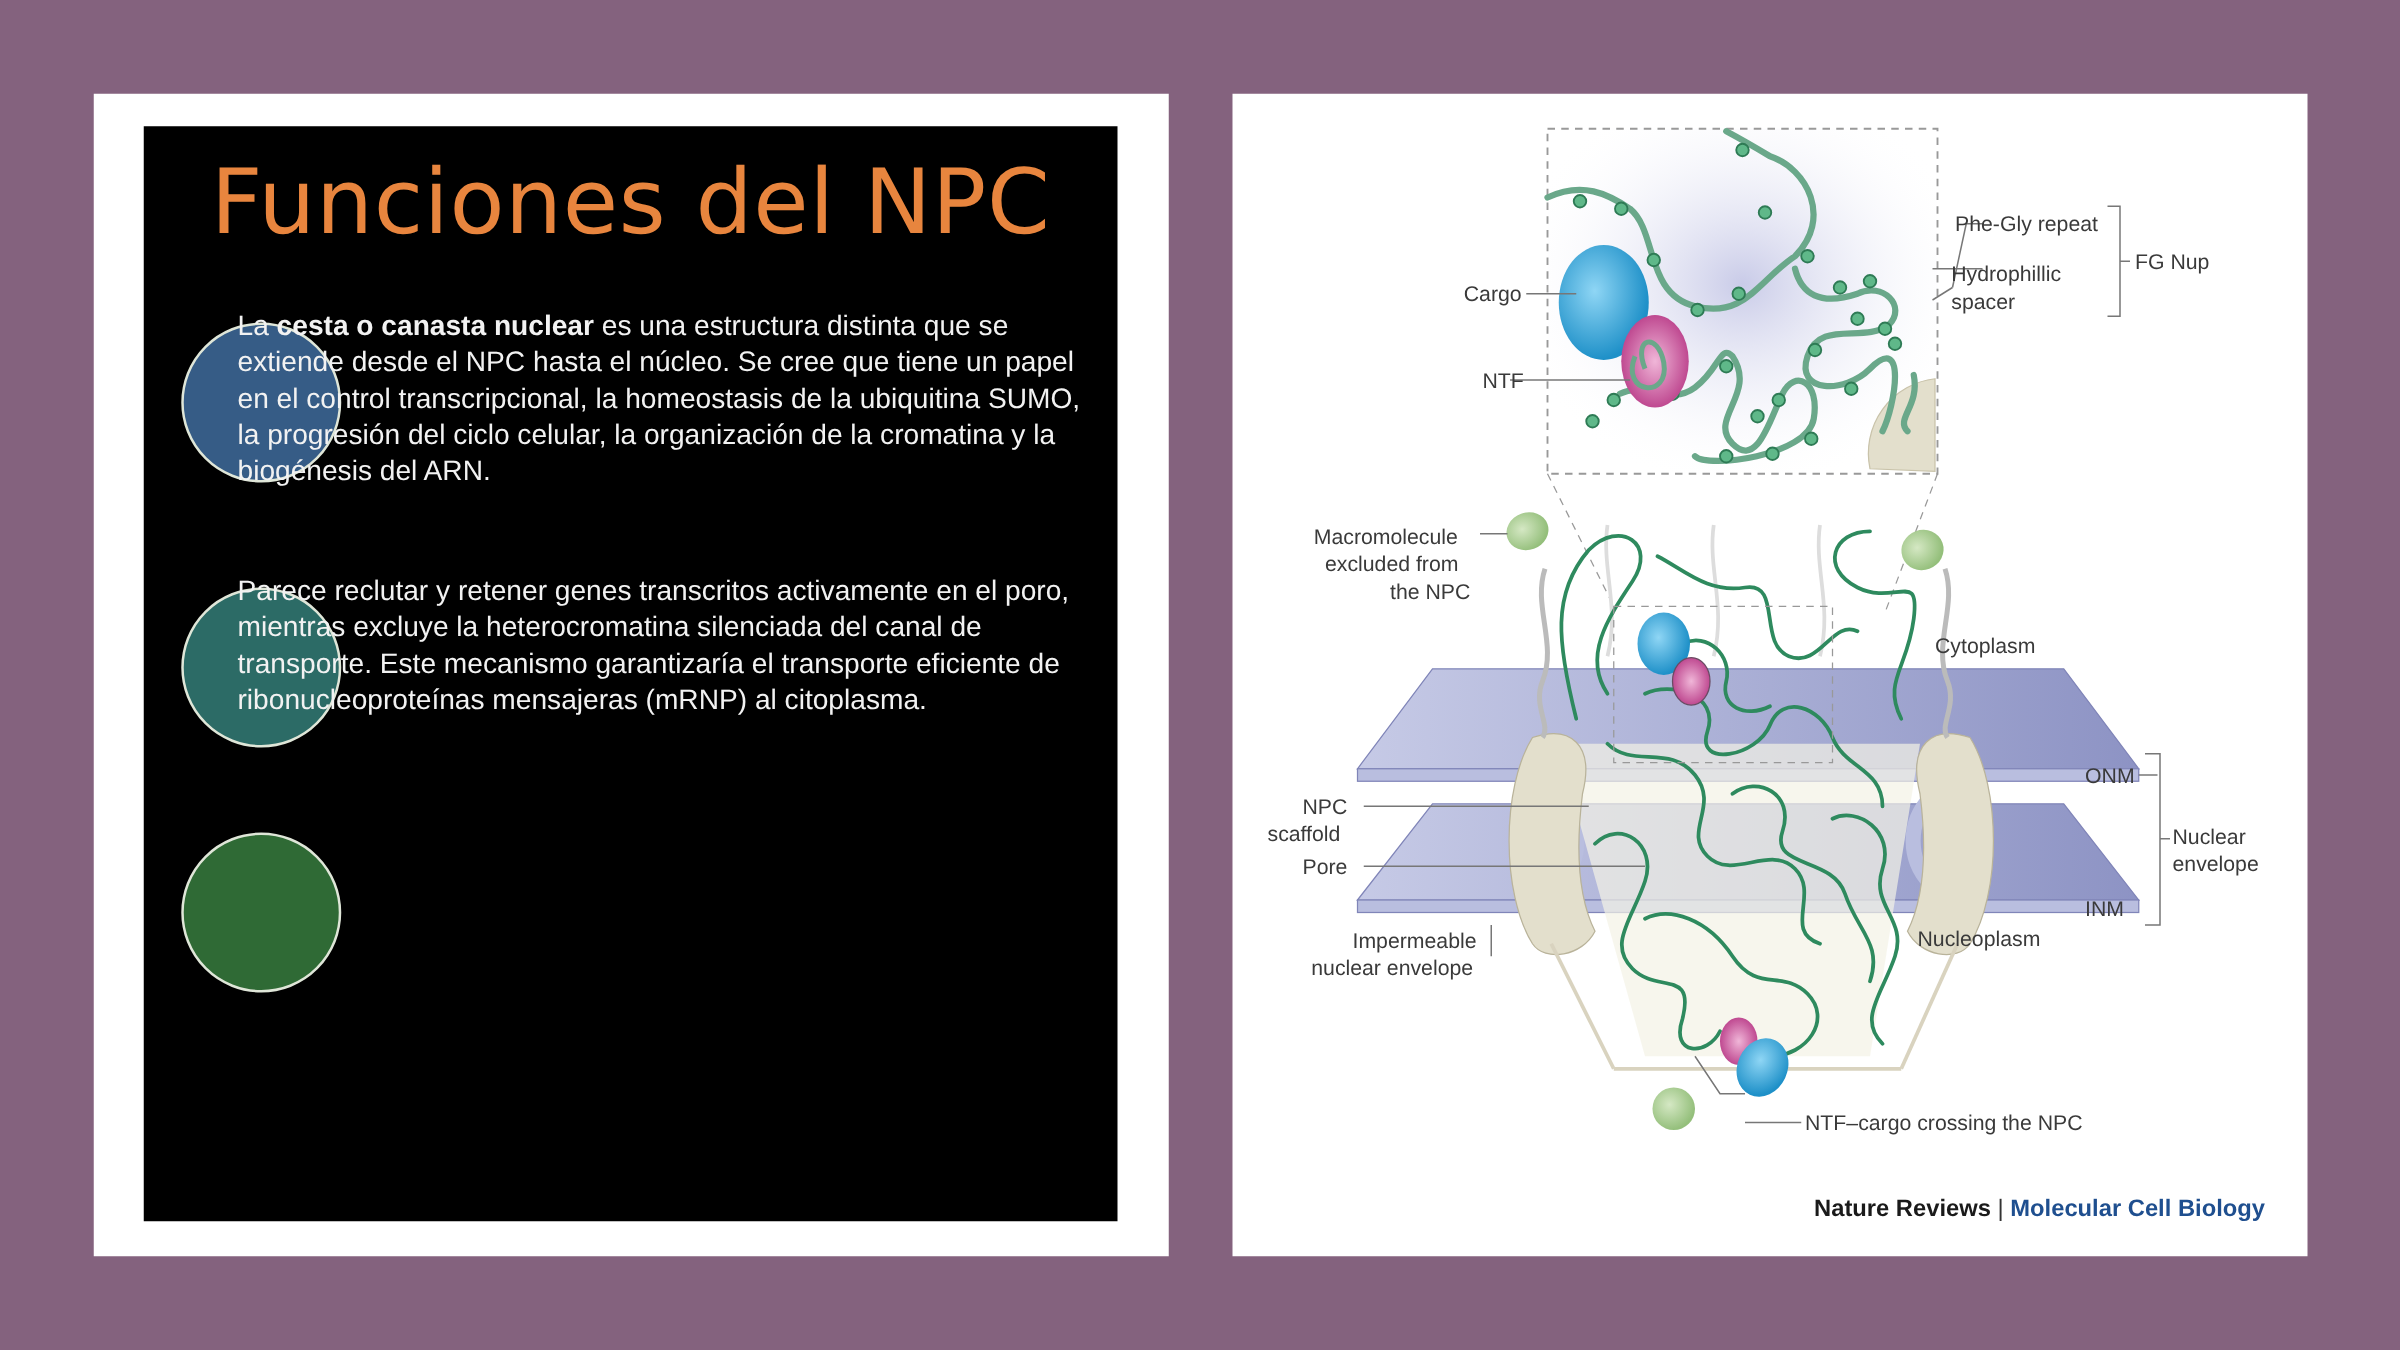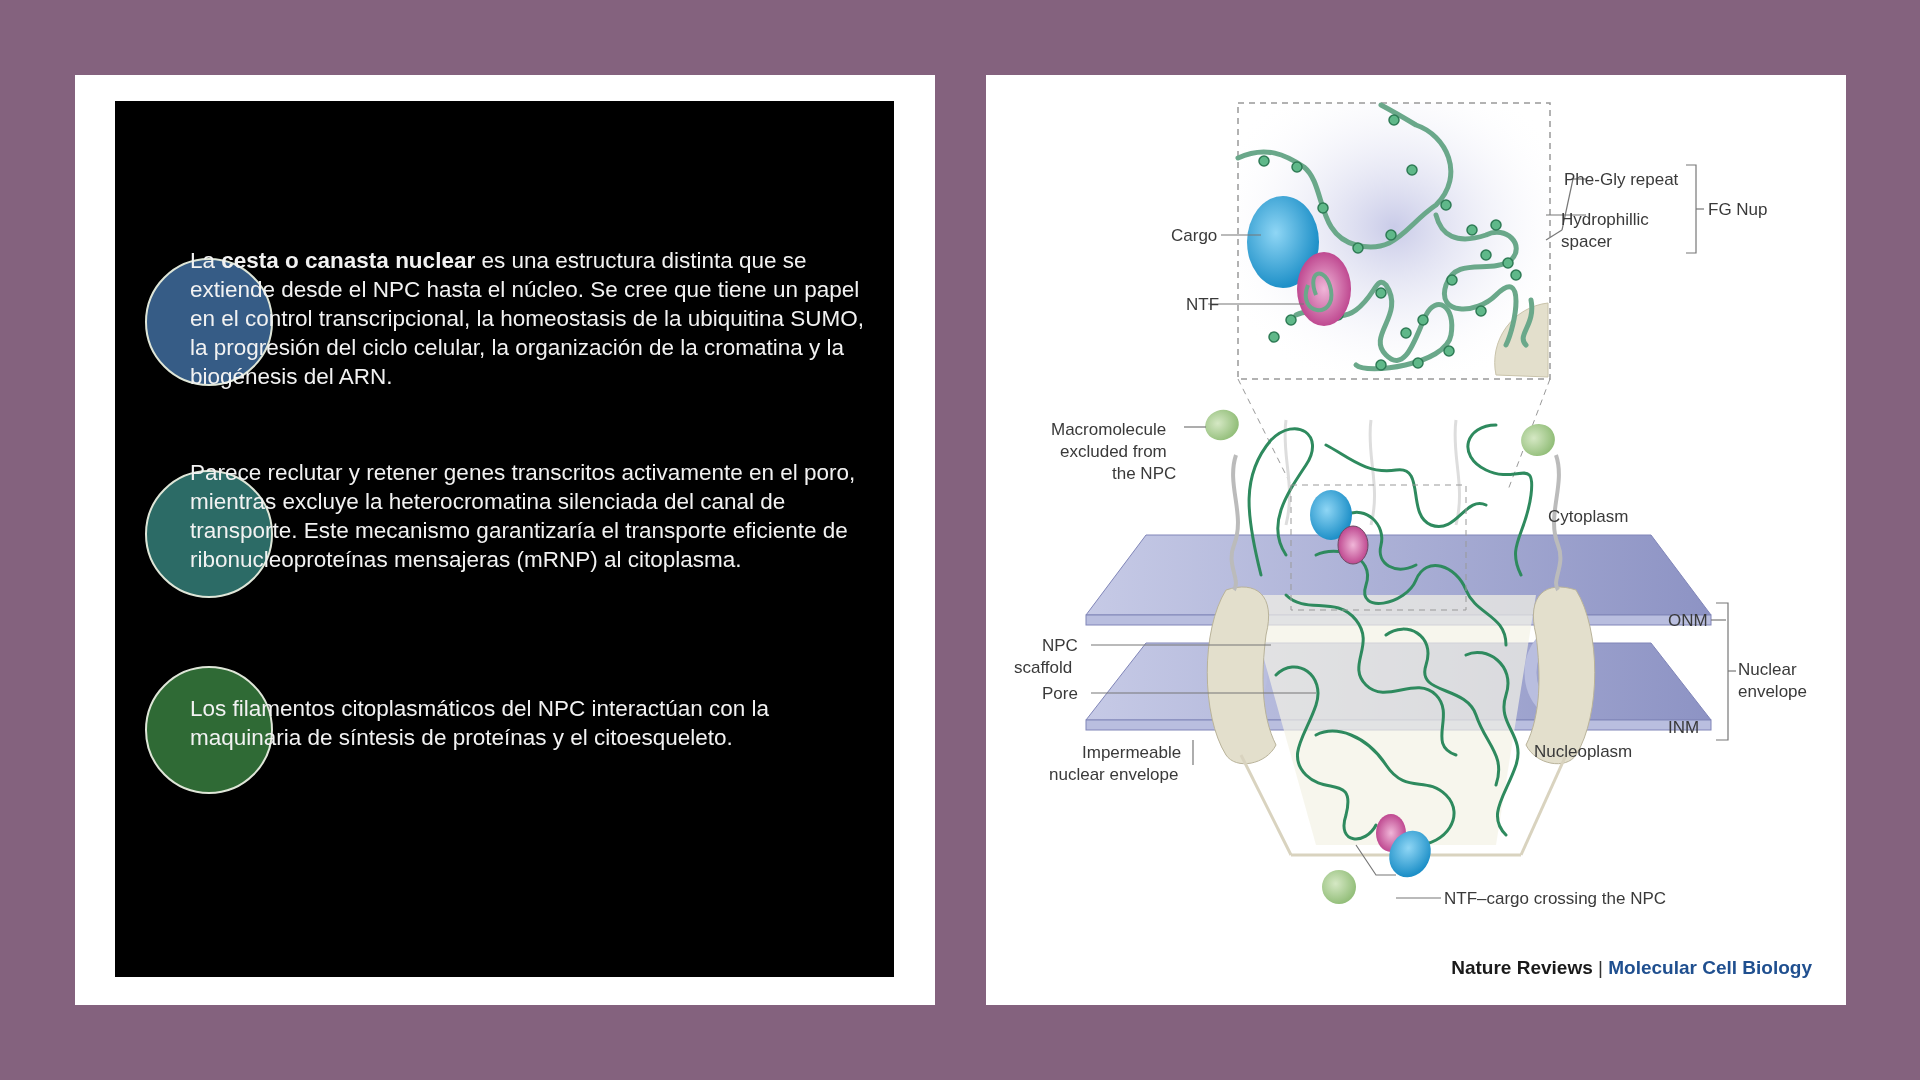--- a/index.html
+++ b/index.html
@@ -18,34 +18,34 @@
   .credit { position:absolute; right:34px; bottom:26px; font-size:19px; font-family:"Liberation Sans", sans-serif; }
   .credit .a { color:#1a1a1a; font-weight:bold; }
   .credit .sep { color:#333; }
   .credit .b { color:#1f4f8f; font-weight:bold; }
 </style>
 </head>
 <body>
 
 <div id="left-panel" class="panel">
   <div class="slide">
+    <div class="slide-title">Funciones del NPC</div>
 
     <div class="bullet" style="top:145px;">
       <div class="circle" style="top:12px;background:#365c86;"></div>
       <div class="text"><span>La </span><b>cesta o canasta nuclear</b><span> es una estructura distinta que se extiende desde el NPC hasta el núcleo. Se cree que tiene un papel en el control transcripcional, la homeostasis de la ubiquitina SUMO, la progresión del ciclo celular, la organización de la cromatina y la biogénesis del ARN.</span></div>
     </div>
 
     <div class="bullet" style="top:357px;">
       <div class="circle" style="top:12px;background:#2c6b66;"></div>
       <div class="text">Parece reclutar y retener genes transcritos activamente en el poro, mientras excluye la heterocromatina silenciada del canal de transporte. Este mecanismo garantizaría el transporte eficiente de ribonucleoproteínas mensajeras (mRNP) al citoplasma.</div>
     </div>
 
     <div class="bullet" style="top:593px;">
       <div class="circle" style="top:-28px;background:#2f6a35;"></div>
-      <div class="text">Los filamentos citoplasmáticos del NPC interactúan con la maquinaria de síntesis de proteínas y el citoesqueleto.</div>
     </div>
 
   </div>
 </div>
 
 <div id="right-panel" class="panel">
   <svg id="diagram" viewBox="0 0 860 930">
     <defs>
       <radialGradient id="haze" cx="50%" cy="45%" r="60%">
         <stop offset="0" stop-color="#c9cbe8"></stop>

